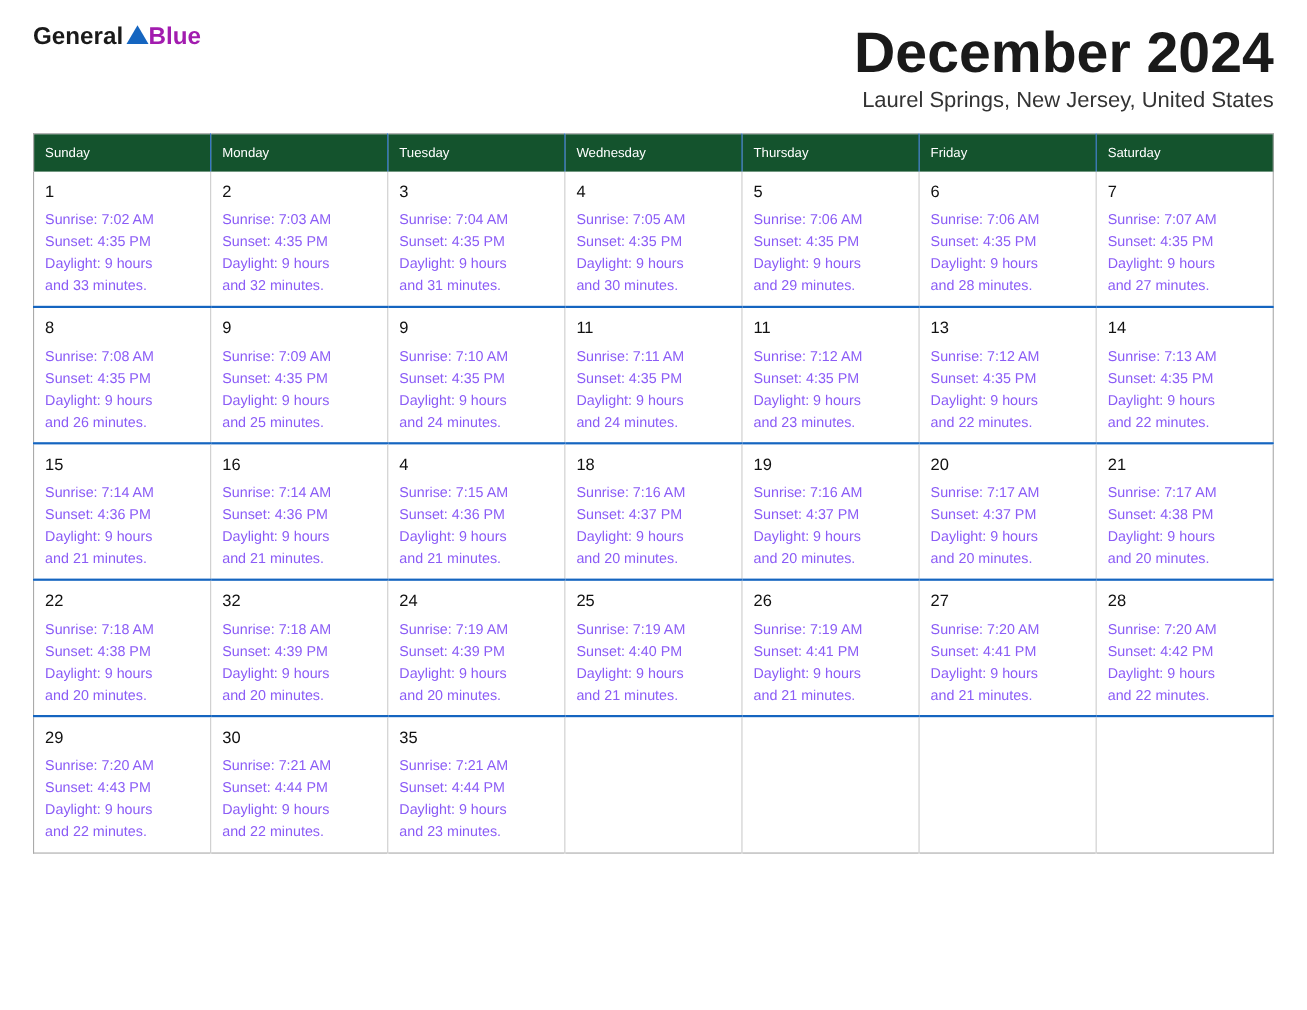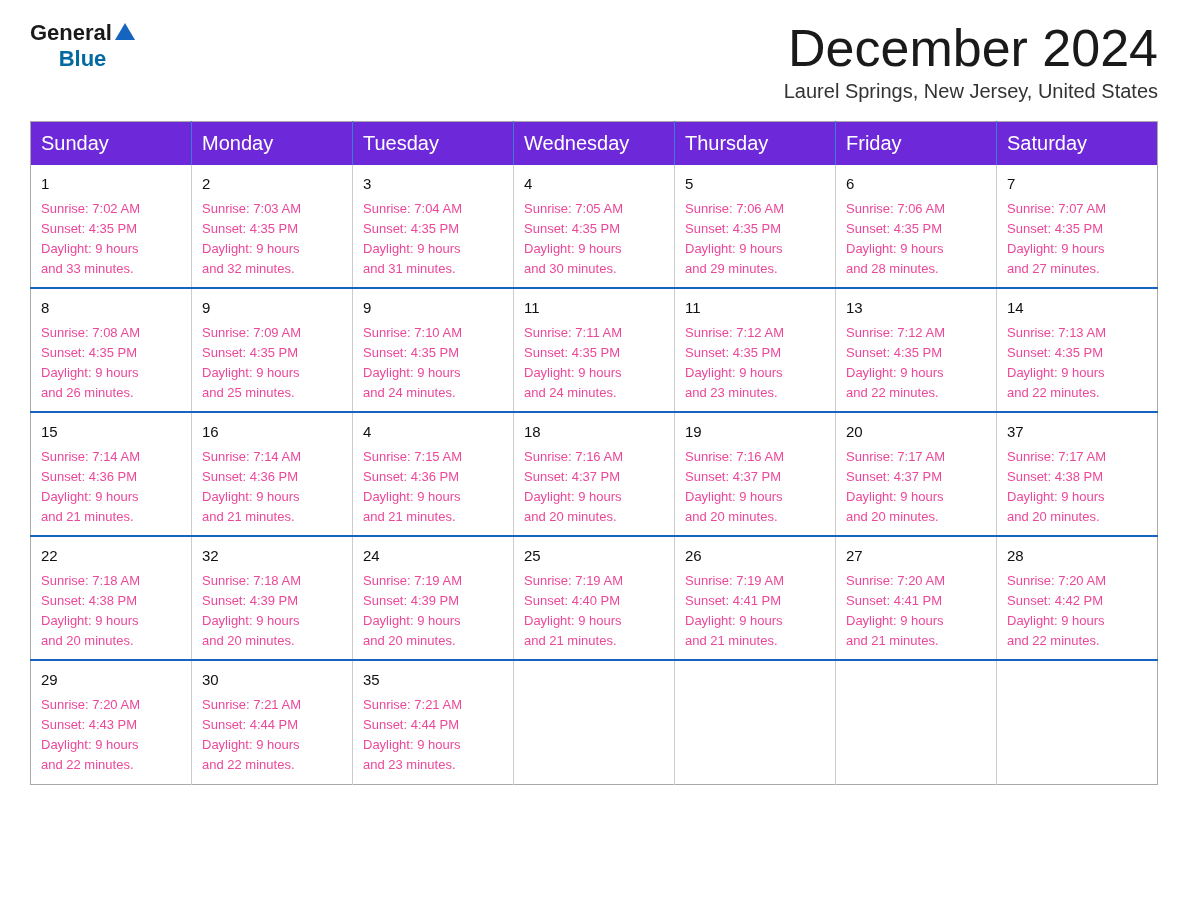--- a/index.html
+++ b/index.html
@@ -11,52 +11,51 @@
       padding: 20px 30px;
     }
     .header {
       display: flex;
       justify-content: space-between;
       align-items: flex-start;
       margin-bottom: 18px;
     }
     .logo-wrapper {
       display: flex;
-      flex-direction: column;
-      align-items: center;
+      flex-direction: row;
     }
     .logo-line1 {
       display: flex;
       align-items: center;
     }
     .title-section {
       text-align: right;
     }
     .month-title {
       font-size: 52px;
-      font-weight: normal;
+      font-weight: bold;
       color: #1a1a1a;
       line-height: 1.1;
     }
     .location-title {
       font-size: 20px;
       color: #333;
       margin-top: 3px;
     }
     .calendar-table {
       width: 100%;
       border-collapse: collapse;
       border: 1px solid #aaa;
     }
     .calendar-table thead th {
-      background-color: #6d28d9;
+      background-color: #14532d;
       color: #fff;
       padding: 10px 10px;
       text-align: left;
-      font-size: 20px;
+      font-size: 12px;
       font-weight: 500;
       border-right: 1px solid #3a7bd5;
     }
     .calendar-table thead th:last-child {
       border-right: none;
     }
     .calendar-table tbody td {
       vertical-align: top;
       padding: 8px 10px;
       border-right: 1px solid #ccc;
@@ -75,38 +74,38 @@
     }
     .day-number {
       font-size: 15px;
       font-weight: normal;
       color: #111;
       display: block;
       margin-bottom: 3px;
     }
     .day-info {
       font-size: 13px;
-      color: #ec4899;
+      color: #8b5cf6;
       line-height: 1.55;
     }
     .empty-cell {
       background: #fff;
     }
   </style>
 </head>
 <body>
 
 <div class="header">
   <div class="logo-wrapper">
     <div class="logo-line1">
       <span style="font-size:22px;font-weight:bold;color:#1a1a1a;">General</span>
       <span style="display:inline-block;width:0;height:0;border-left:10px solid transparent;border-right:10px solid transparent;border-bottom:17px solid #1565C0;margin-left:3px;position:relative;top:-2px;"></span>
     </div>
     <div>
-      <span style="font-size:22px;font-weight:bold;color:#0369a1;">Blue</span>
+      <span style="font-size:22px;font-weight:bold;color:#a21caf;">Blue</span>
     </div>
   </div>
   <div class="title-section">
     <div class="month-title">December 2024</div>
     <div class="location-title">Laurel Springs, New Jersey, United States</div>
   </div>
 </div>
 
 <table class="calendar-table">
   <thead>
@@ -200,21 +199,21 @@
         </td>
         <td>
           <span class="day-number">19</span>
           <div class="day-info">Sunrise: 7:16 AM<br>Sunset: 4:37 PM<br>Daylight: 9 hours<br>and 20 minutes.</div>
         </td>
         <td>
           <span class="day-number">20</span>
           <div class="day-info">Sunrise: 7:17 AM<br>Sunset: 4:37 PM<br>Daylight: 9 hours<br>and 20 minutes.</div>
         </td>
         <td>
-          <span class="day-number">37</span>
+          <span class="day-number">21</span>
           <div class="day-info">Sunrise: 7:17 AM<br>Sunset: 4:38 PM<br>Daylight: 9 hours<br>and 20 minutes.</div>
         </td>
       </tr>
       <tr>
         <td>
           <span class="day-number">22</span>
           <div class="day-info">Sunrise: 7:18 AM<br>Sunset: 4:38 PM<br>Daylight: 9 hours<br>and 20 minutes.</div>
         </td>
         <td>
           <span class="day-number">32</span>

